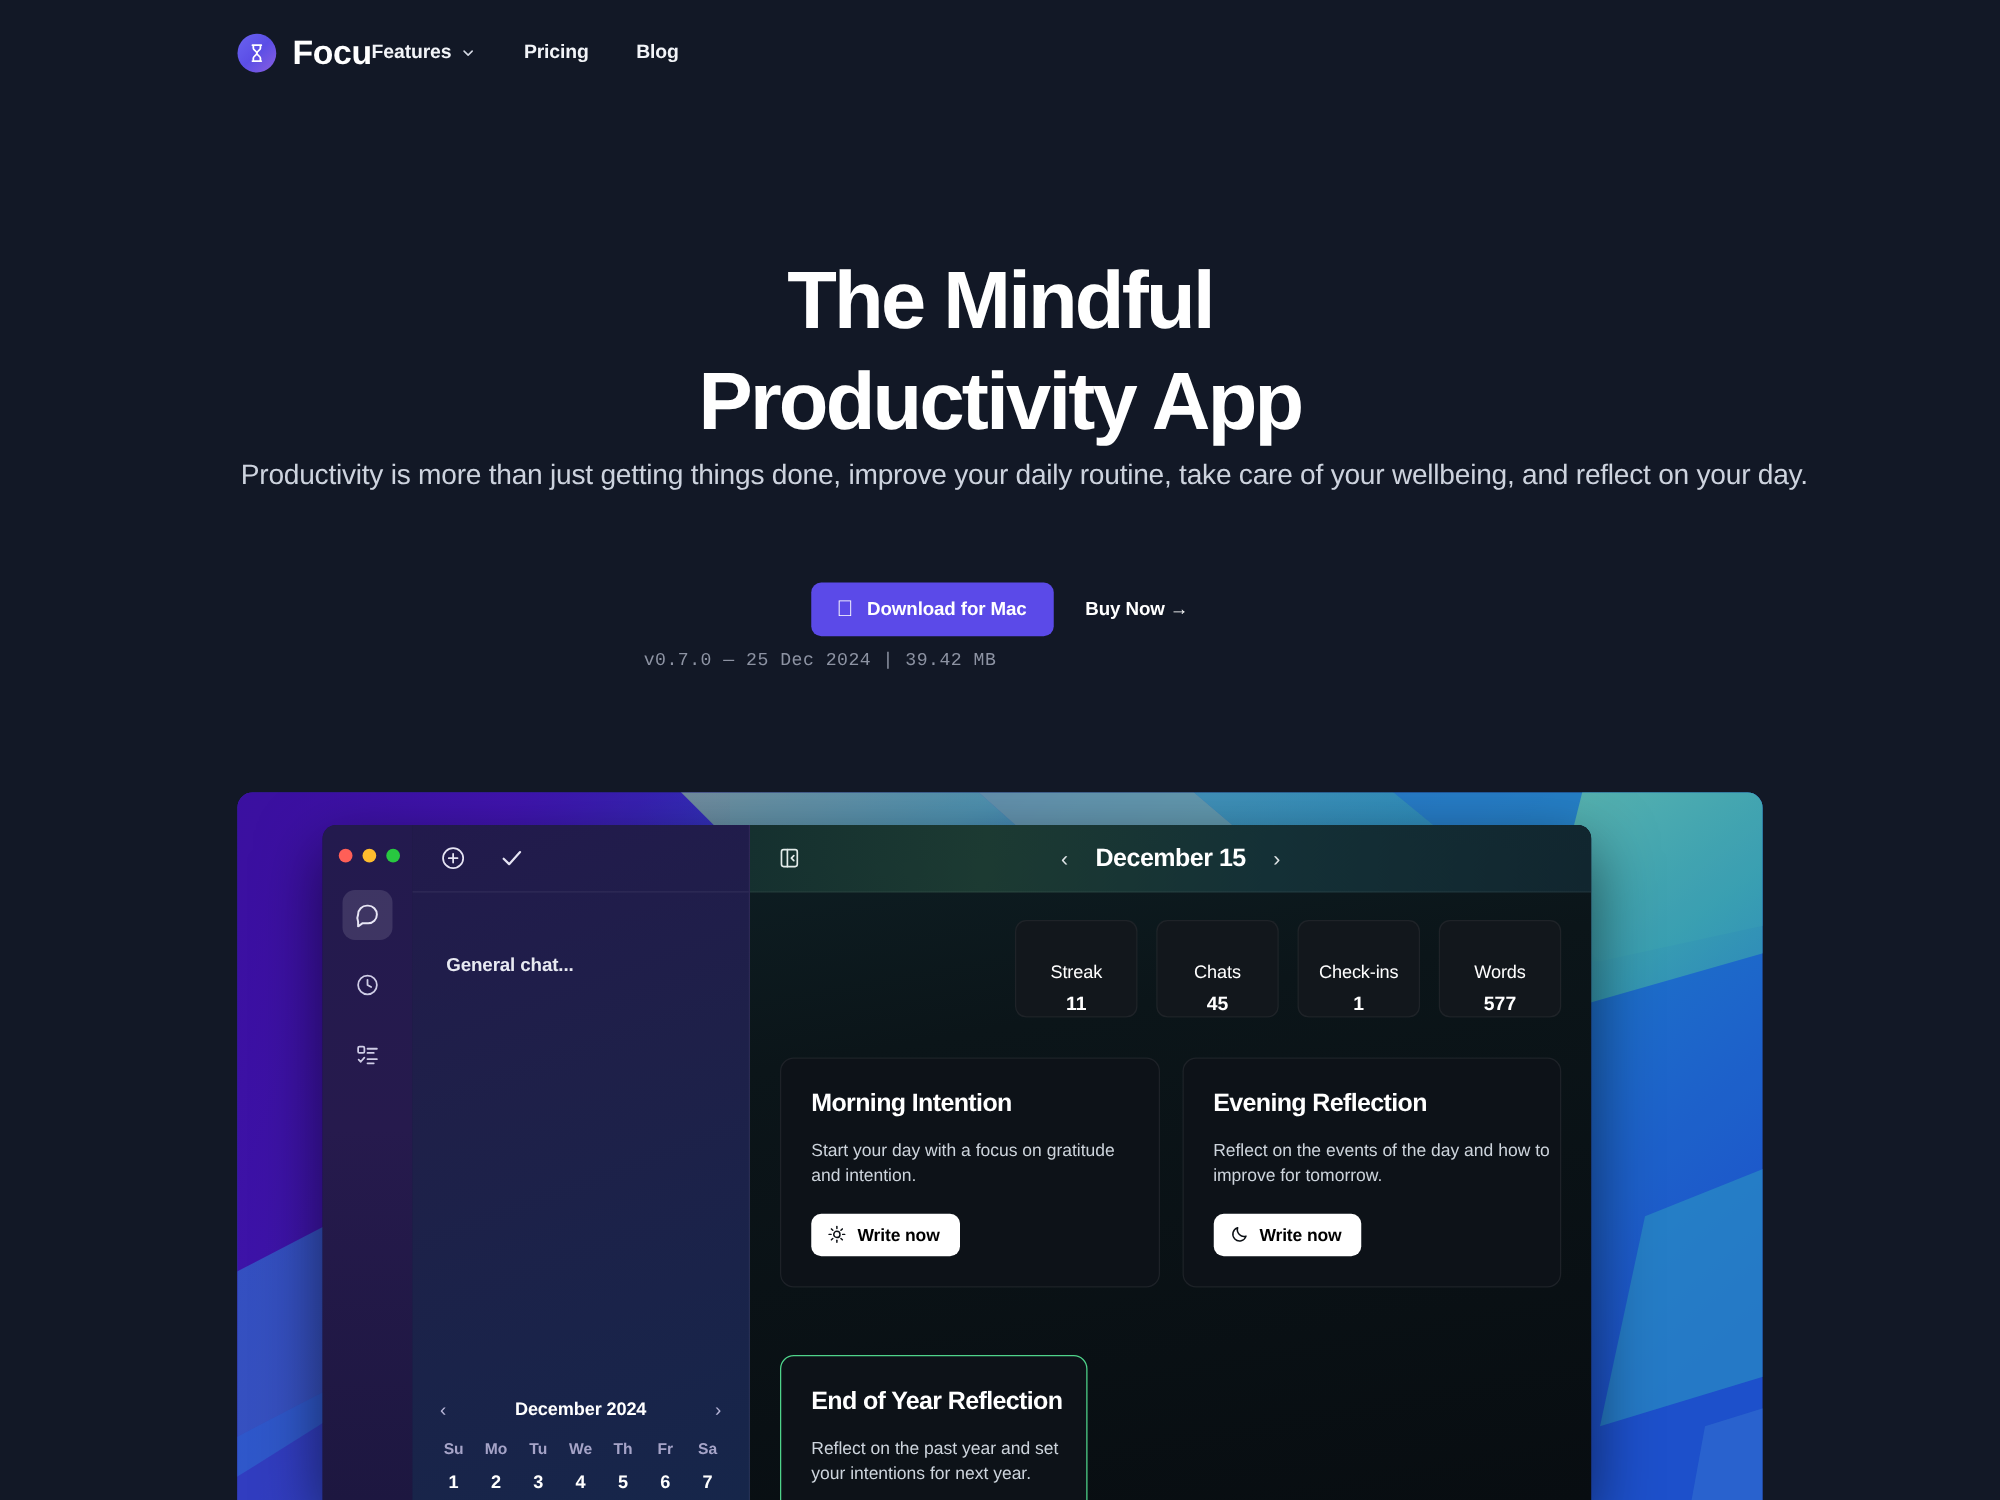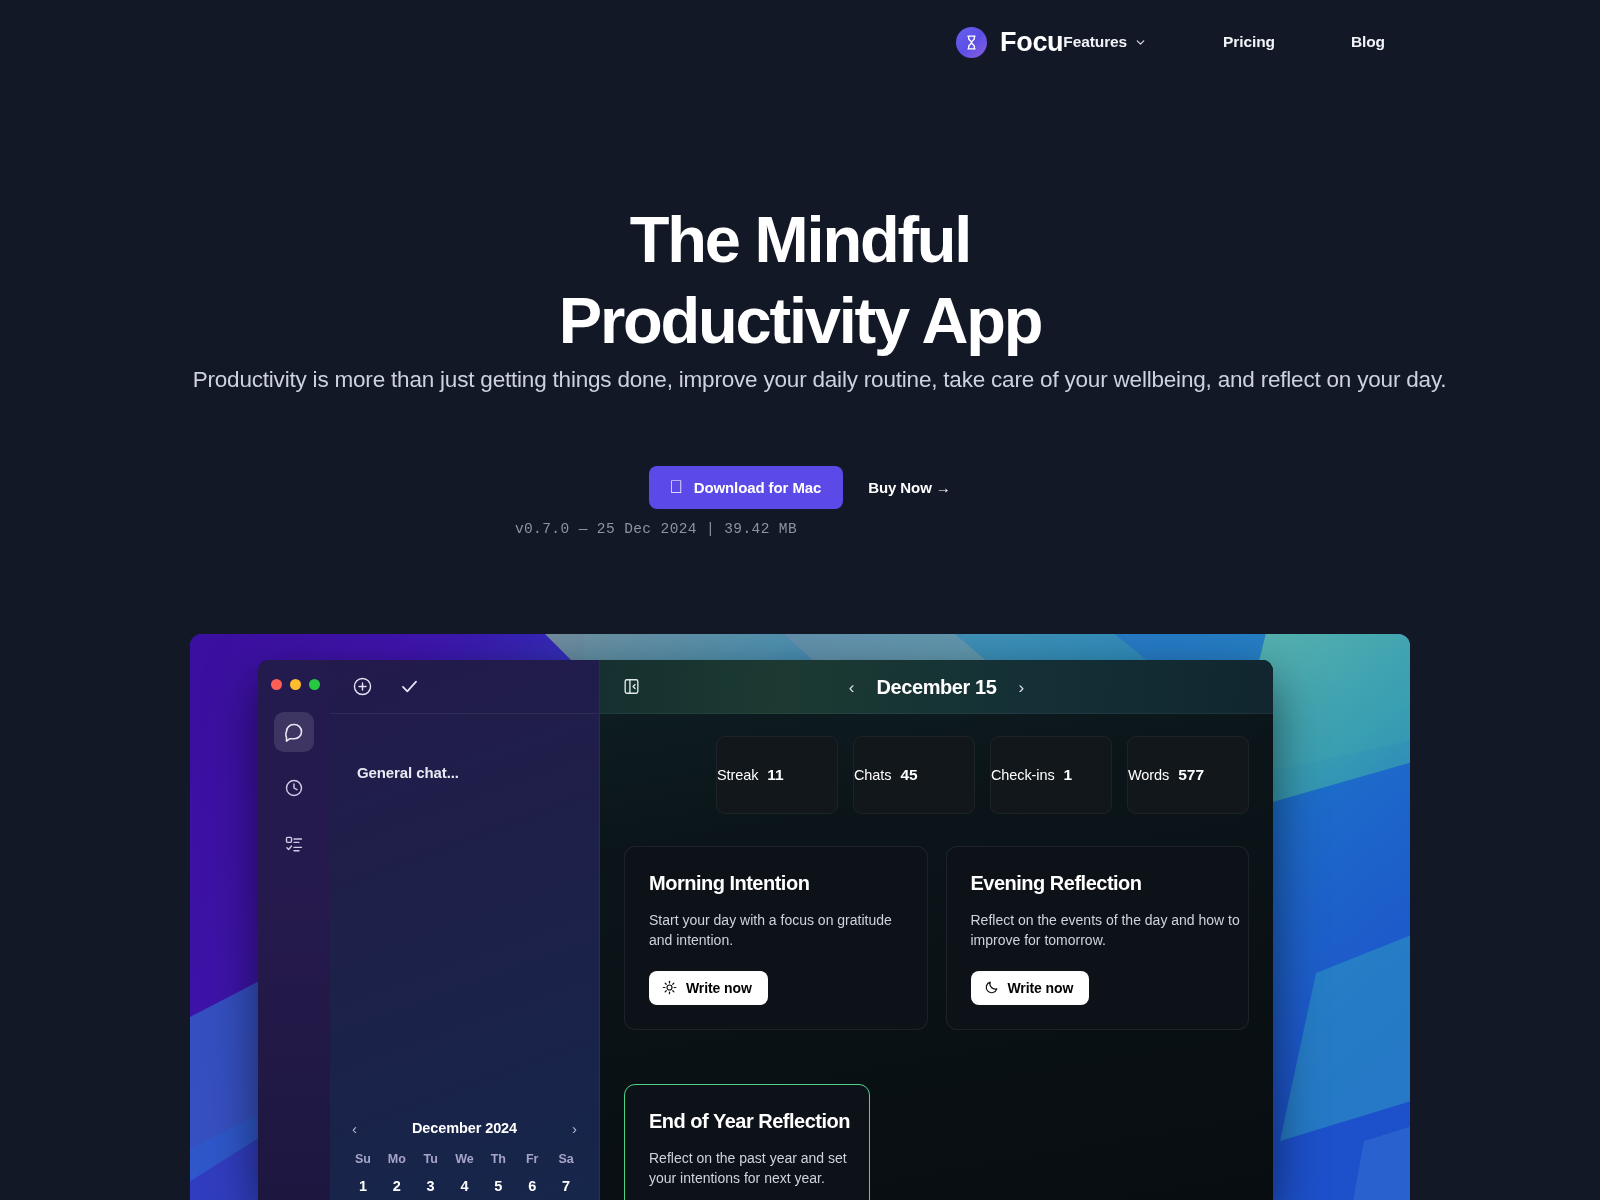--- a/index.html
+++ b/index.html
@@ -7,31 +7,31 @@
     width: 1600px; height: 1200px;
     background: #121826;
     font-family: "Liberation Sans", sans-serif;
     overflow: hidden;
   }
   .page { position: relative; width: 1600px; height: 1200px; background: #121826; }
 
   
   .nav {
     position: absolute; top: 0; left: 0; width: 1600px; height: 84px;
-    display: flex; align-items: center; justify-content: flex-end;
+    display: flex; align-items: center; justify-content: flex-start;
     padding: 0 190px 0 190px;
   }
   .brand { display: flex; align-items: center; gap: 13px; }
   .brand-mark {
     width: 31px; height: 31px; border-radius: 50%;
     background: linear-gradient(135deg, #6a63f0 0%, #5b4ee6 50%, #8a5fe0 100%);
     display: flex; align-items: center; justify-content: center;
   }
   .brand-name { color: #ffffff; font-size: 27px; font-weight: bold; letter-spacing: -0.3px; }
-  .nav-links { display: flex; align-items: center; gap: 76px; margin-right: 25px; }
+  .nav-links { display: flex; align-items: center; gap: 38px; margin-right: 25px; }
   .nav-link {
     color: #f2f4f8; font-size: 15.5px; font-weight: bold;
     display: flex; align-items: center; gap: 7px; cursor: pointer;
     letter-spacing: -0.1px;
   }
   .chev-d { width: 13px; height: 13px; display: block; }
 
   
   .hero { position: absolute; top: 0; left: 0; width: 1600px; text-align: center; }
   .hero-title {
@@ -148,23 +148,23 @@
     position: absolute; left: 0; right: 0; top: 0; height: 54px;
     display: flex; align-items: center; justify-content: center; gap: 22px;
     pointer-events: none;
   }
   .date-arrow { color: #dfe4e6; font-size: 17px; cursor: pointer; pointer-events: auto; line-height: 1; }
   .date-label { color: #ffffff; font-size: 20px; font-weight: bold; letter-spacing: -0.4px; }
 
   .main-body { flex: 1; padding: 22px 24px 0 24px; }
   .stats { display: flex; justify-content: flex-end; gap: 15px; }
   .stat {
-    width: 122px; height: 78px; border-radius: 9px;
+    width: 98px; height: 78px; border-radius: 9px;
     background: #12171c; border: 1px solid rgba(255,255,255,.055);
-    display: flex; flex-direction: row; align-items: center; justify-content: flex-start; gap: 9px;
+    display: flex; flex-direction: column; align-items: center; justify-content: flex-end; gap: 9px;
   }
   .stat-label { color: #ffffff; font-size: 14.5px; letter-spacing: -0.1px; }
   .stat-value { color: #ffffff; font-size: 15.5px; font-weight: bold; }
 
   .cards { display: flex; gap: 18px; margin-top: 32px; }
   .card {
     flex: 1; border-radius: 11px; padding: 25px 8px 24px 24px;
     background: #0d1218; border: 1px solid rgba(255,255,255,.07);
   }
   .card.eoy { border: 1.5px solid #4fd38a; margin-top: 22px; flex: 0 0 246px; }

